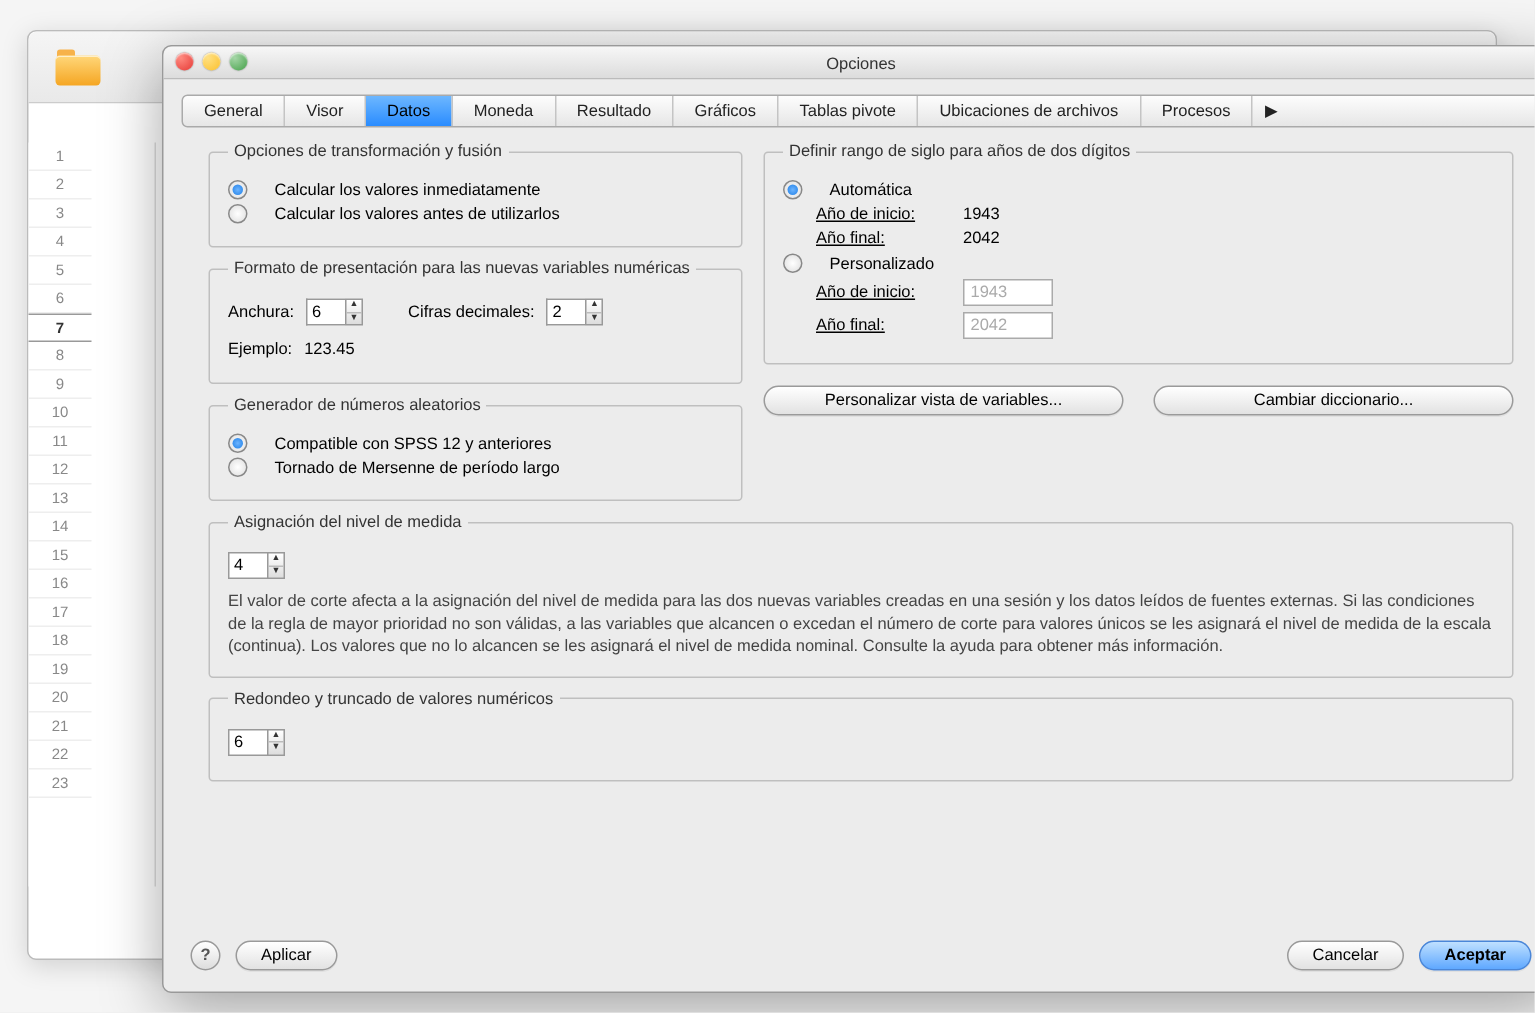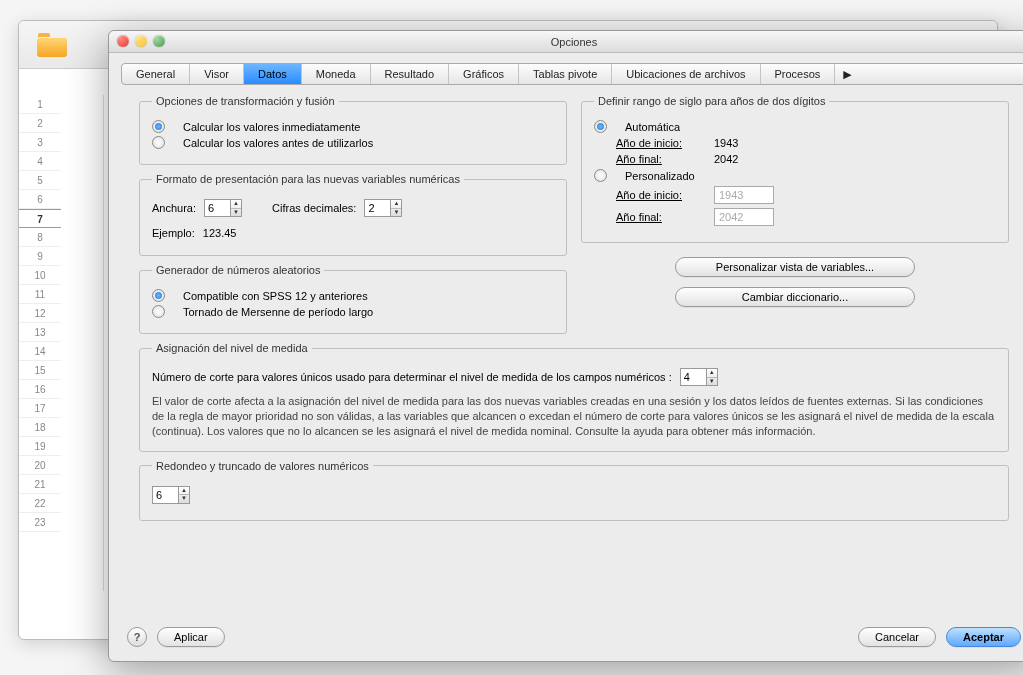--- a/index.html
+++ b/index.html
@@ -54,21 +54,21 @@
   .spin .arrow:first-child{border-bottom:1px solid #bbb;}
 
   .field-line{ display:flex; align-items:center; gap:8px; margin:4px 0;}
   .indent{ margin-left:22px;}
   .txt-input{ width:60px; height:18px; border:1px solid #aaa; background:#fff; padding:1px 4px; color:#555;}
   .txt-input.dis{ color:#aaa;}
 
   .pill-btn{ height:20px; padding:0 16px; border:1px solid #9a9a9a; border-radius:11px; background:linear-gradient(#ffffff,#e2e2e2); display:inline-flex; align-items:center; justify-content:center; cursor:default; box-shadow:0 1px 0 rgba(0,0,0,.05);}
   .pill-btn.primary{ background:linear-gradient(#bfe0ff,#5fa8ff); border-color:#4a86d8; font-weight:bold;}
 
-  .btn-row{display:flex;flex-direction:column;gap:10px;align-items:center;padding:6px 0;}
+  .btn-row{display:flex;flex-direction:row;gap:20px;align-items:center;padding:6px 0;}
 
   .para{ color:#444; line-height:1.35; margin-top:8px;}
 
   .footer{ display:flex; align-items:center; padding:8px 18px 14px; gap:10px;}
   .help{ width:20px;height:20px;border-radius:50%;border:1px solid #999;background:linear-gradient(#fff,#ddd);text-align:center;line-height:18px;color:#555;font-weight:bold;}
   .footer .spacer{flex:1;}
 
   .value-label{min-width:90px;display:inline-block;text-decoration:underline;}
 </style>
 </head>
@@ -219,21 +219,20 @@
           <div class="pill-btn" style="width:240px">
             <span>Cambiar diccionario...</span>
           </div>
         </div>
       </div>
     </div>
 
     <fieldset>
       <legend>Asignación del nivel de medida</legend>
       <div class="field-line">
-        <span>Número de corte para valores únicos usado para determinar el nivel de medida de los campos numéricos :</span>
         <span class="spin">
           <input value="4" style="">
           <span class="arrows">
               <span class="arrow">▲</span>
               <span class="arrow">▼</span>
             </span>
         </span>
       </div>
       <div class="para">El valor de corte afecta a la asignación del nivel de medida para las dos nuevas variables creadas en una sesión y los datos leídos de fuentes externas. Si las condiciones de la regla de mayor prioridad no son válidas, a las variables que alcancen o excedan el número de corte para valores únicos se les asignará el nivel de medida de la escala (continua). Los valores que no lo alcancen se les asignará el nivel de medida nominal. Consulte la ayuda para obtener más información.</div>
     </fieldset>

